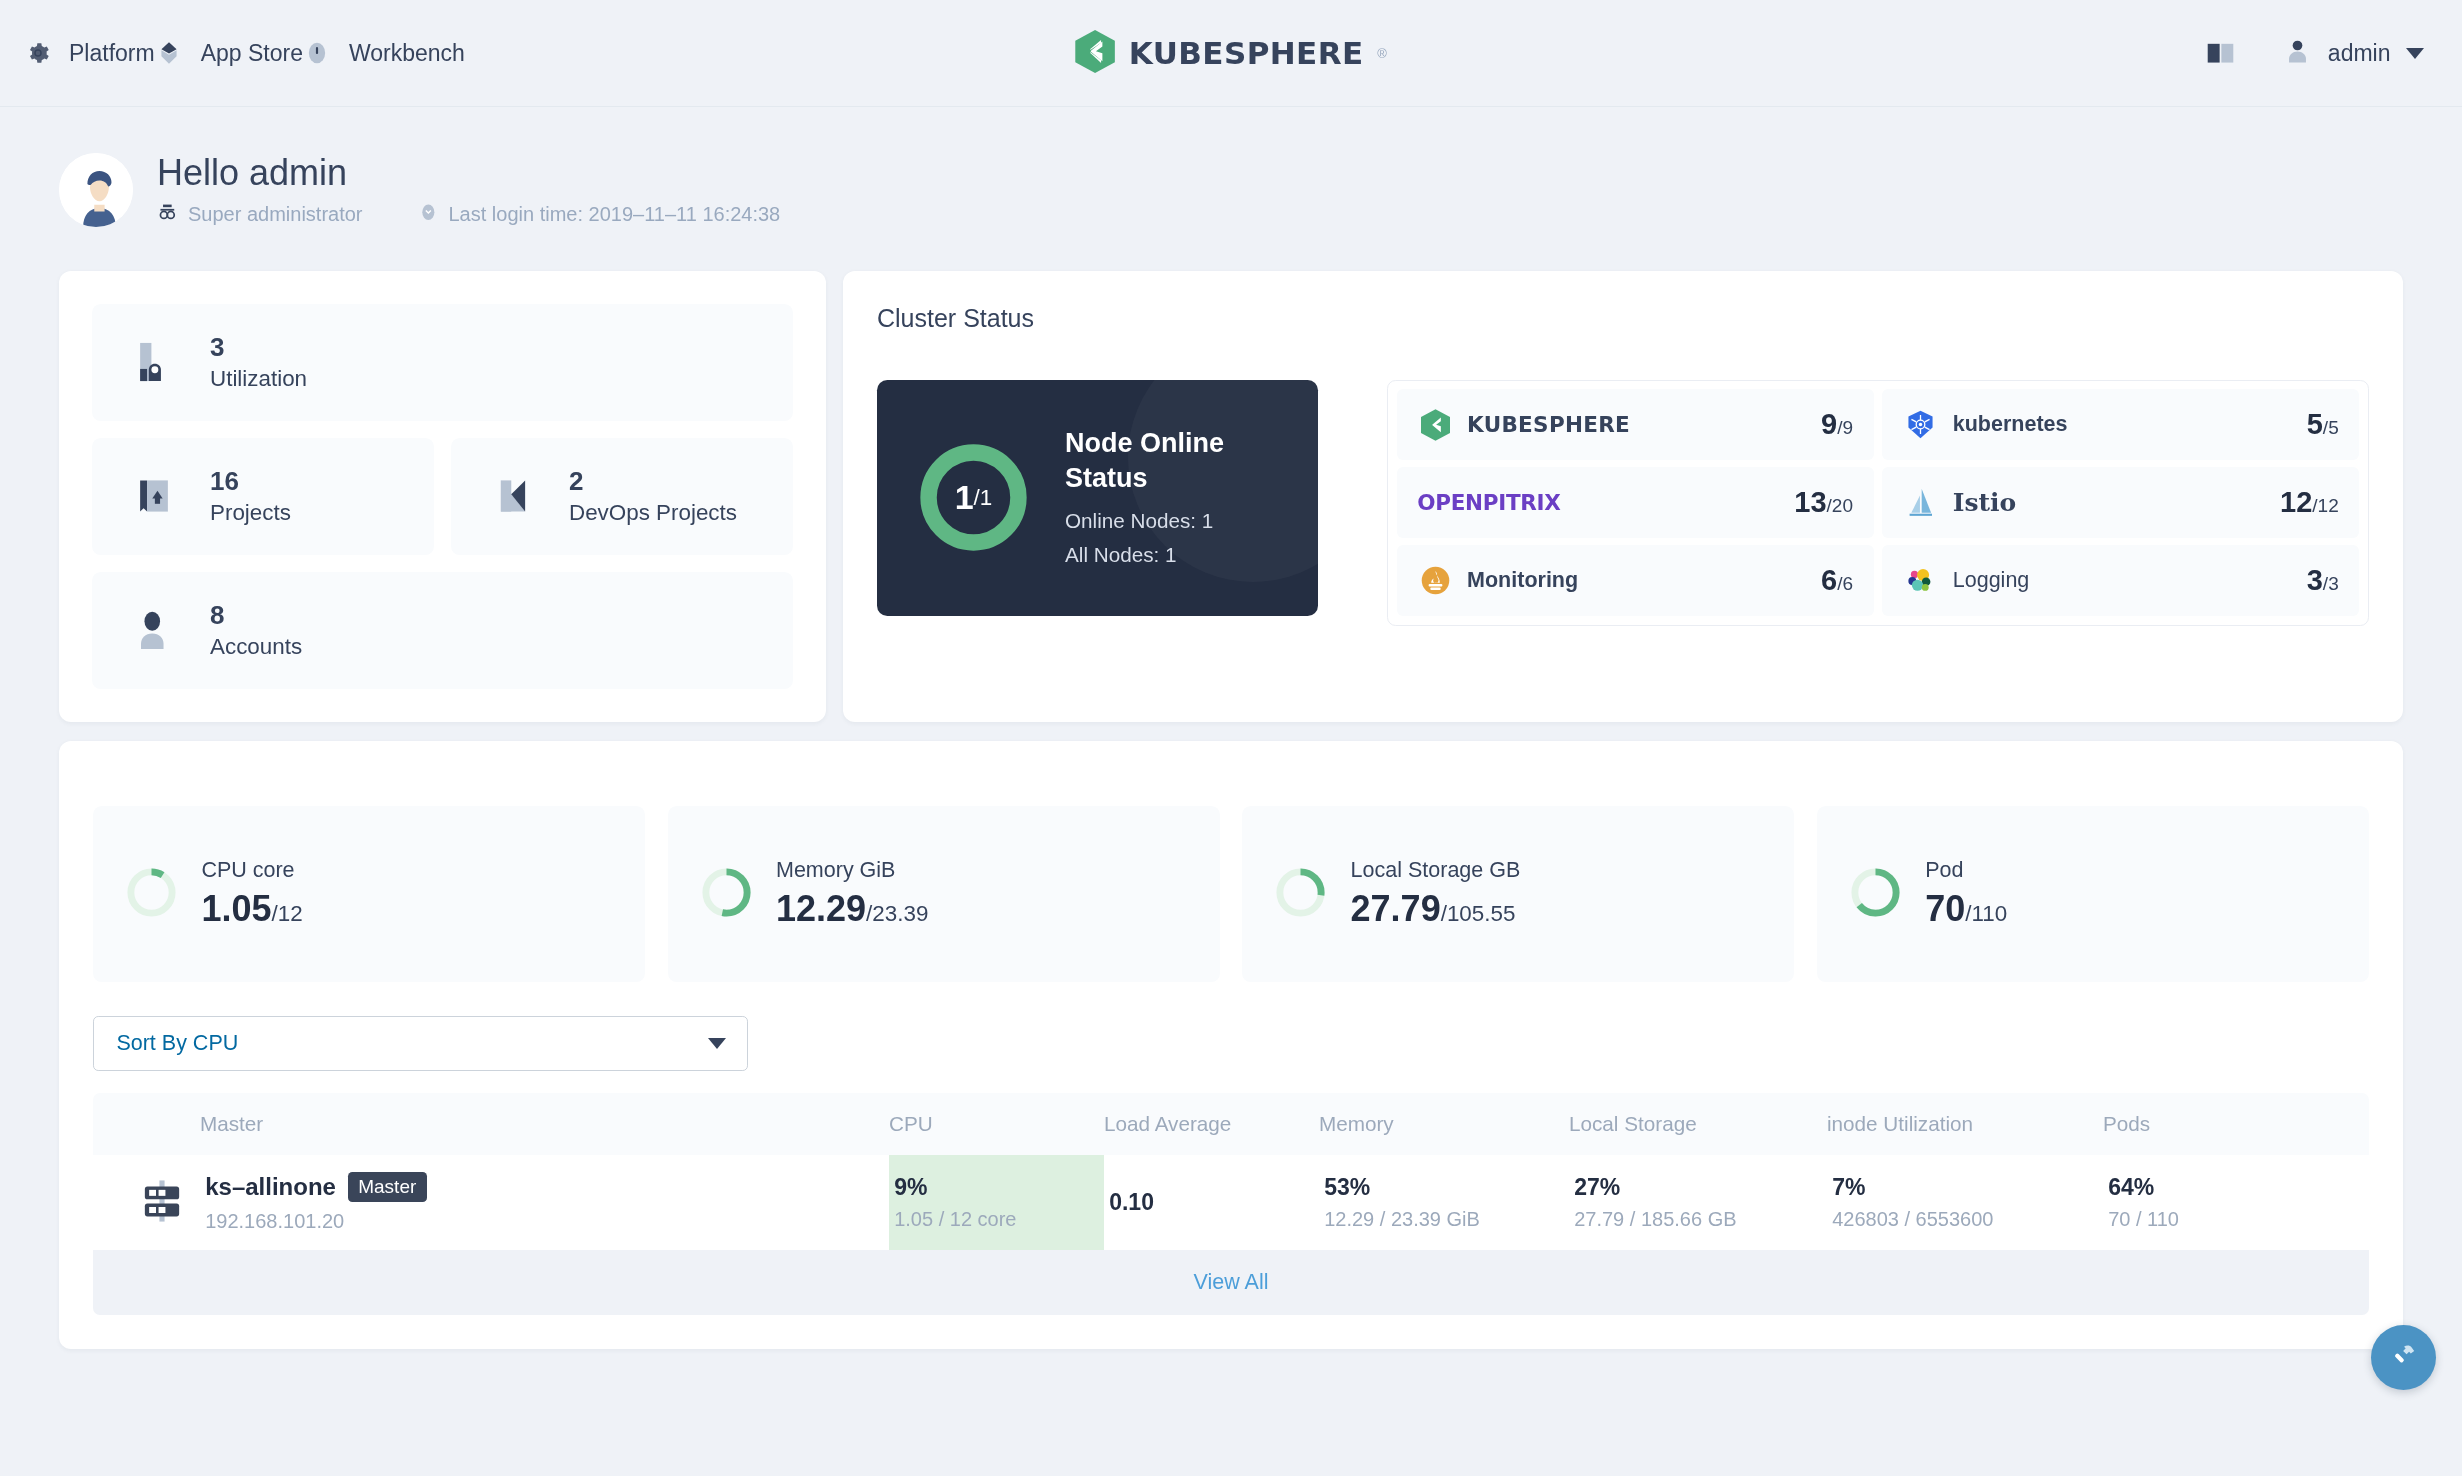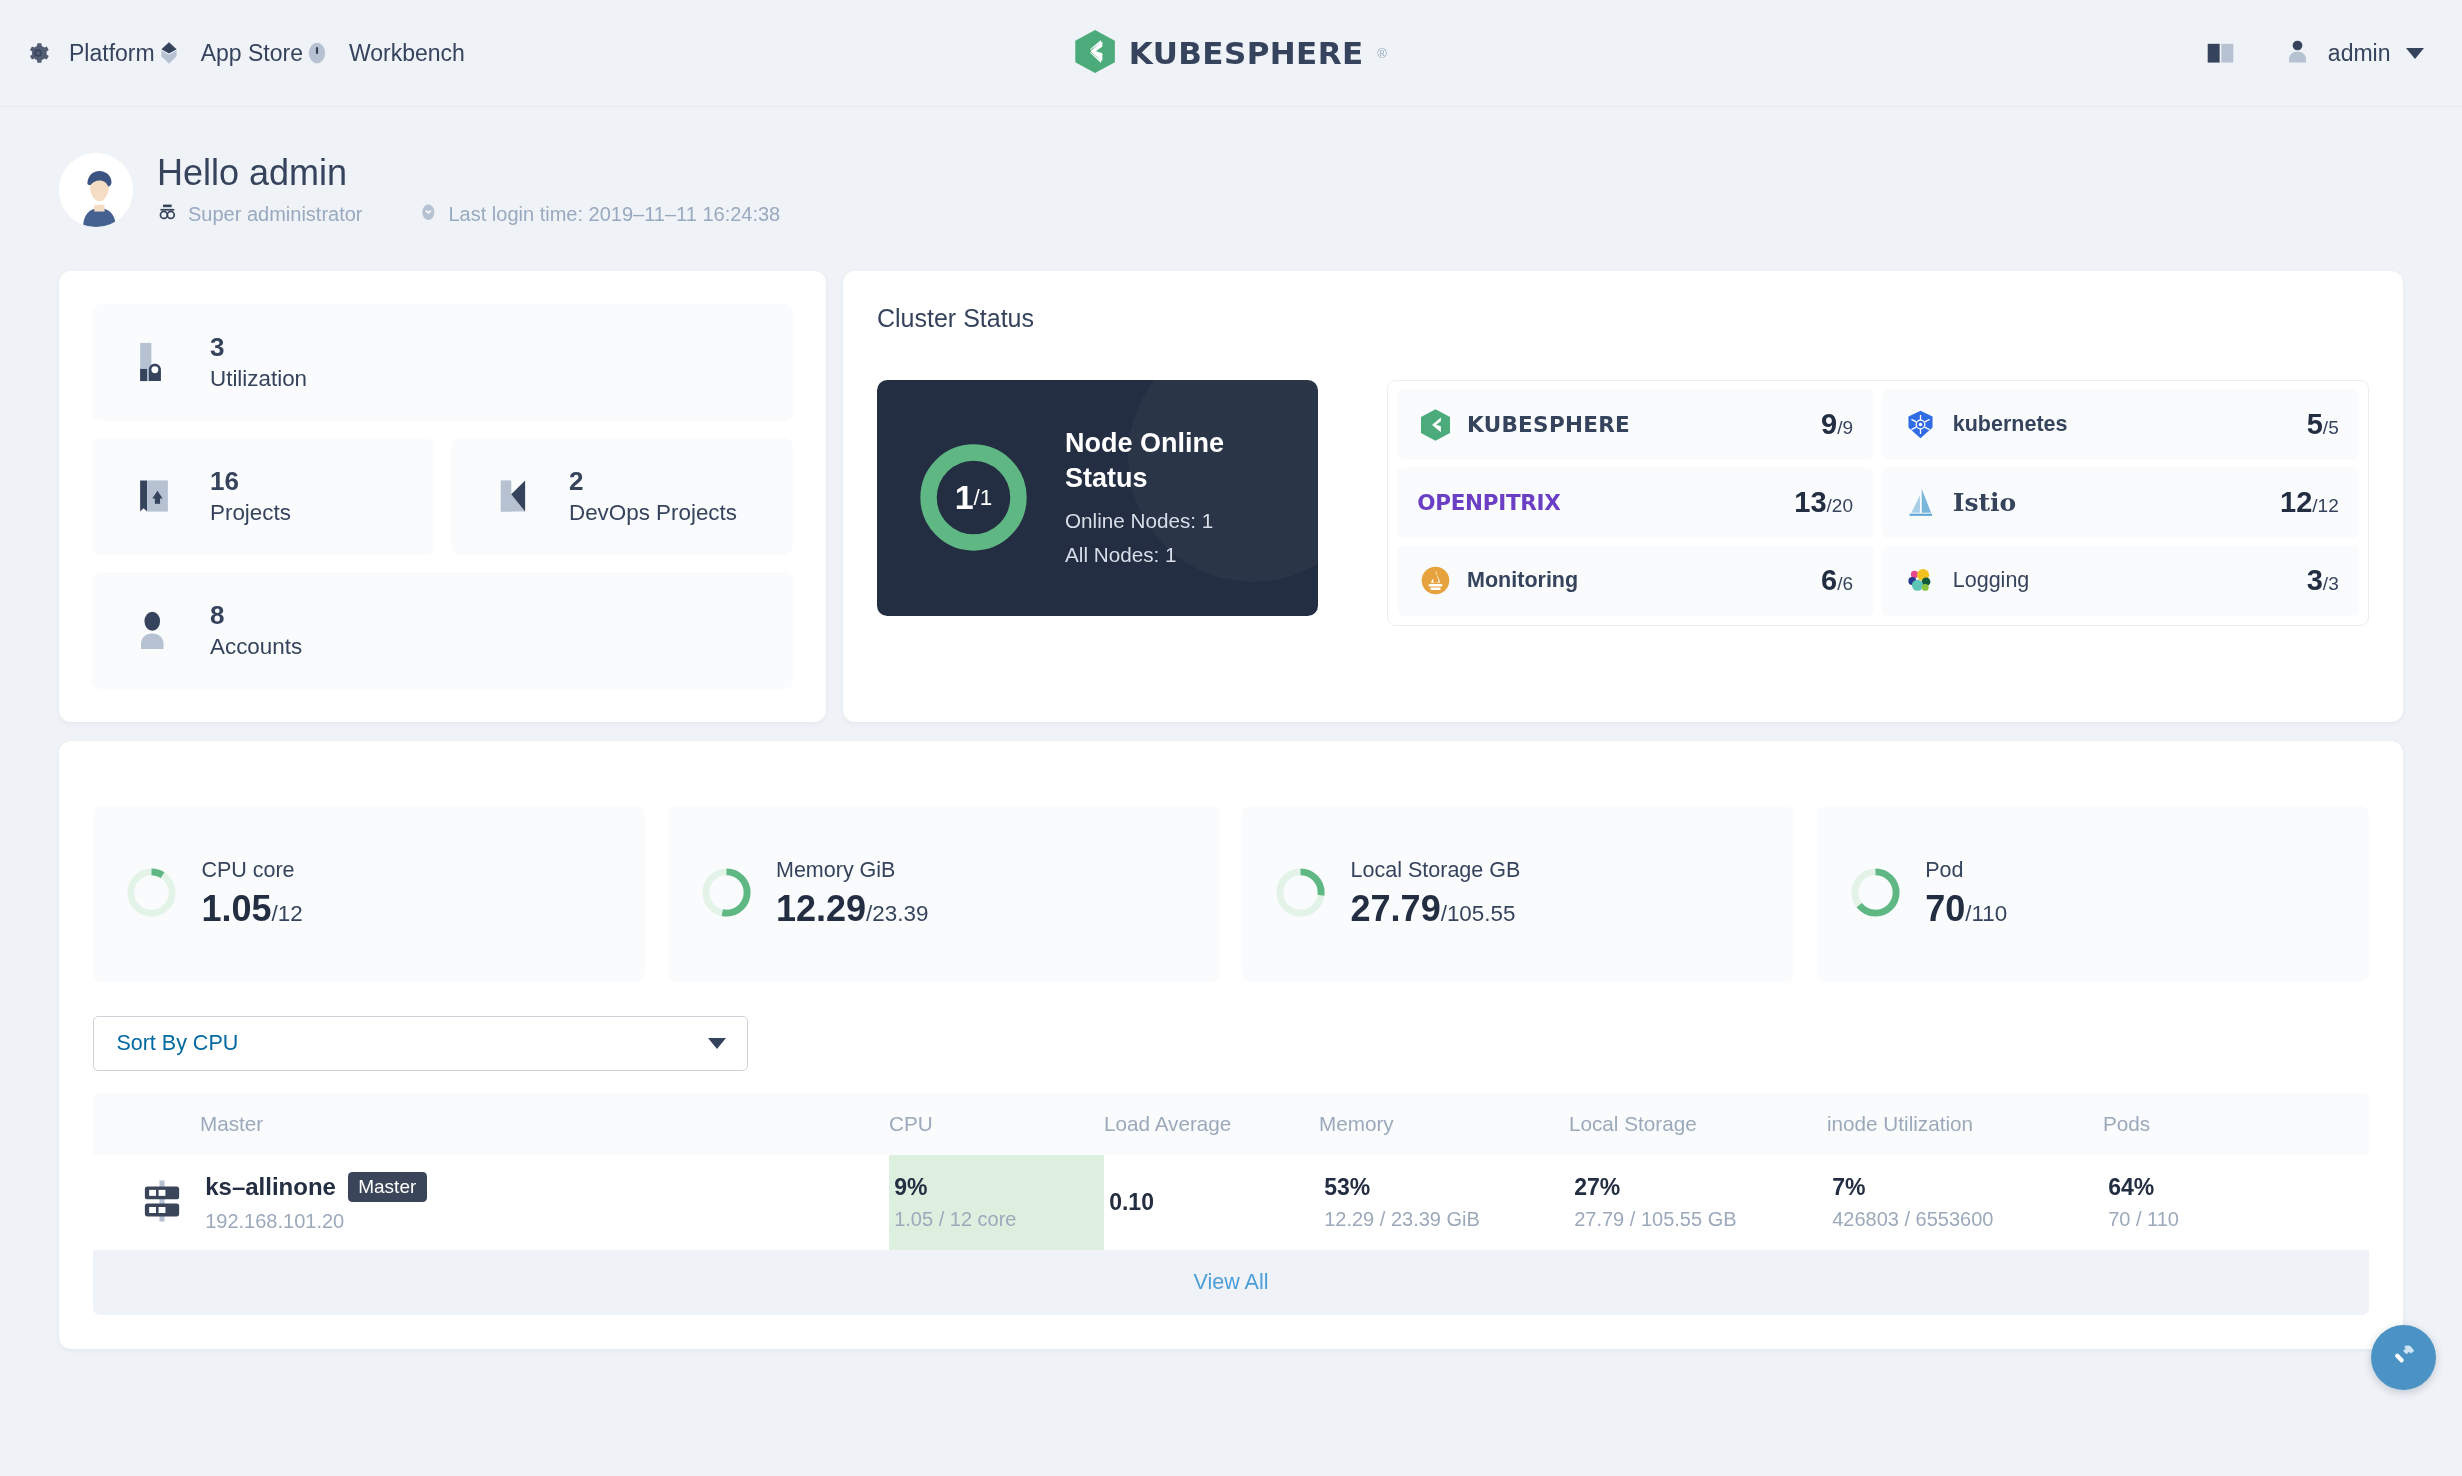--- a/index.html
+++ b/index.html
@@ -568,21 +568,21 @@
       </div>
       <div class="c-load cell-pad">
         <div class="cell-main">0.10</div>
       </div>
       <div class="c-mem cell-pad">
         <div class="cell-main">53%</div>
         <div class="cell-sub">12.29 / 23.39 GiB</div>
       </div>
       <div class="c-sto cell-pad">
         <div class="cell-main">27%</div>
-        <div class="cell-sub">27.79 / 105.55 GB</div>
+        <div class="cell-sub">27.79 / 185.66 GB</div>
       </div>
       <div class="c-ino cell-pad">
         <div class="cell-main">7%</div>
         <div class="cell-sub">426803 / 6553600</div>
       </div>
       <div class="c-pod cell-pad">
         <div class="cell-main">64%</div>
         <div class="cell-sub">70 / 110</div>
       </div>
     </div>

